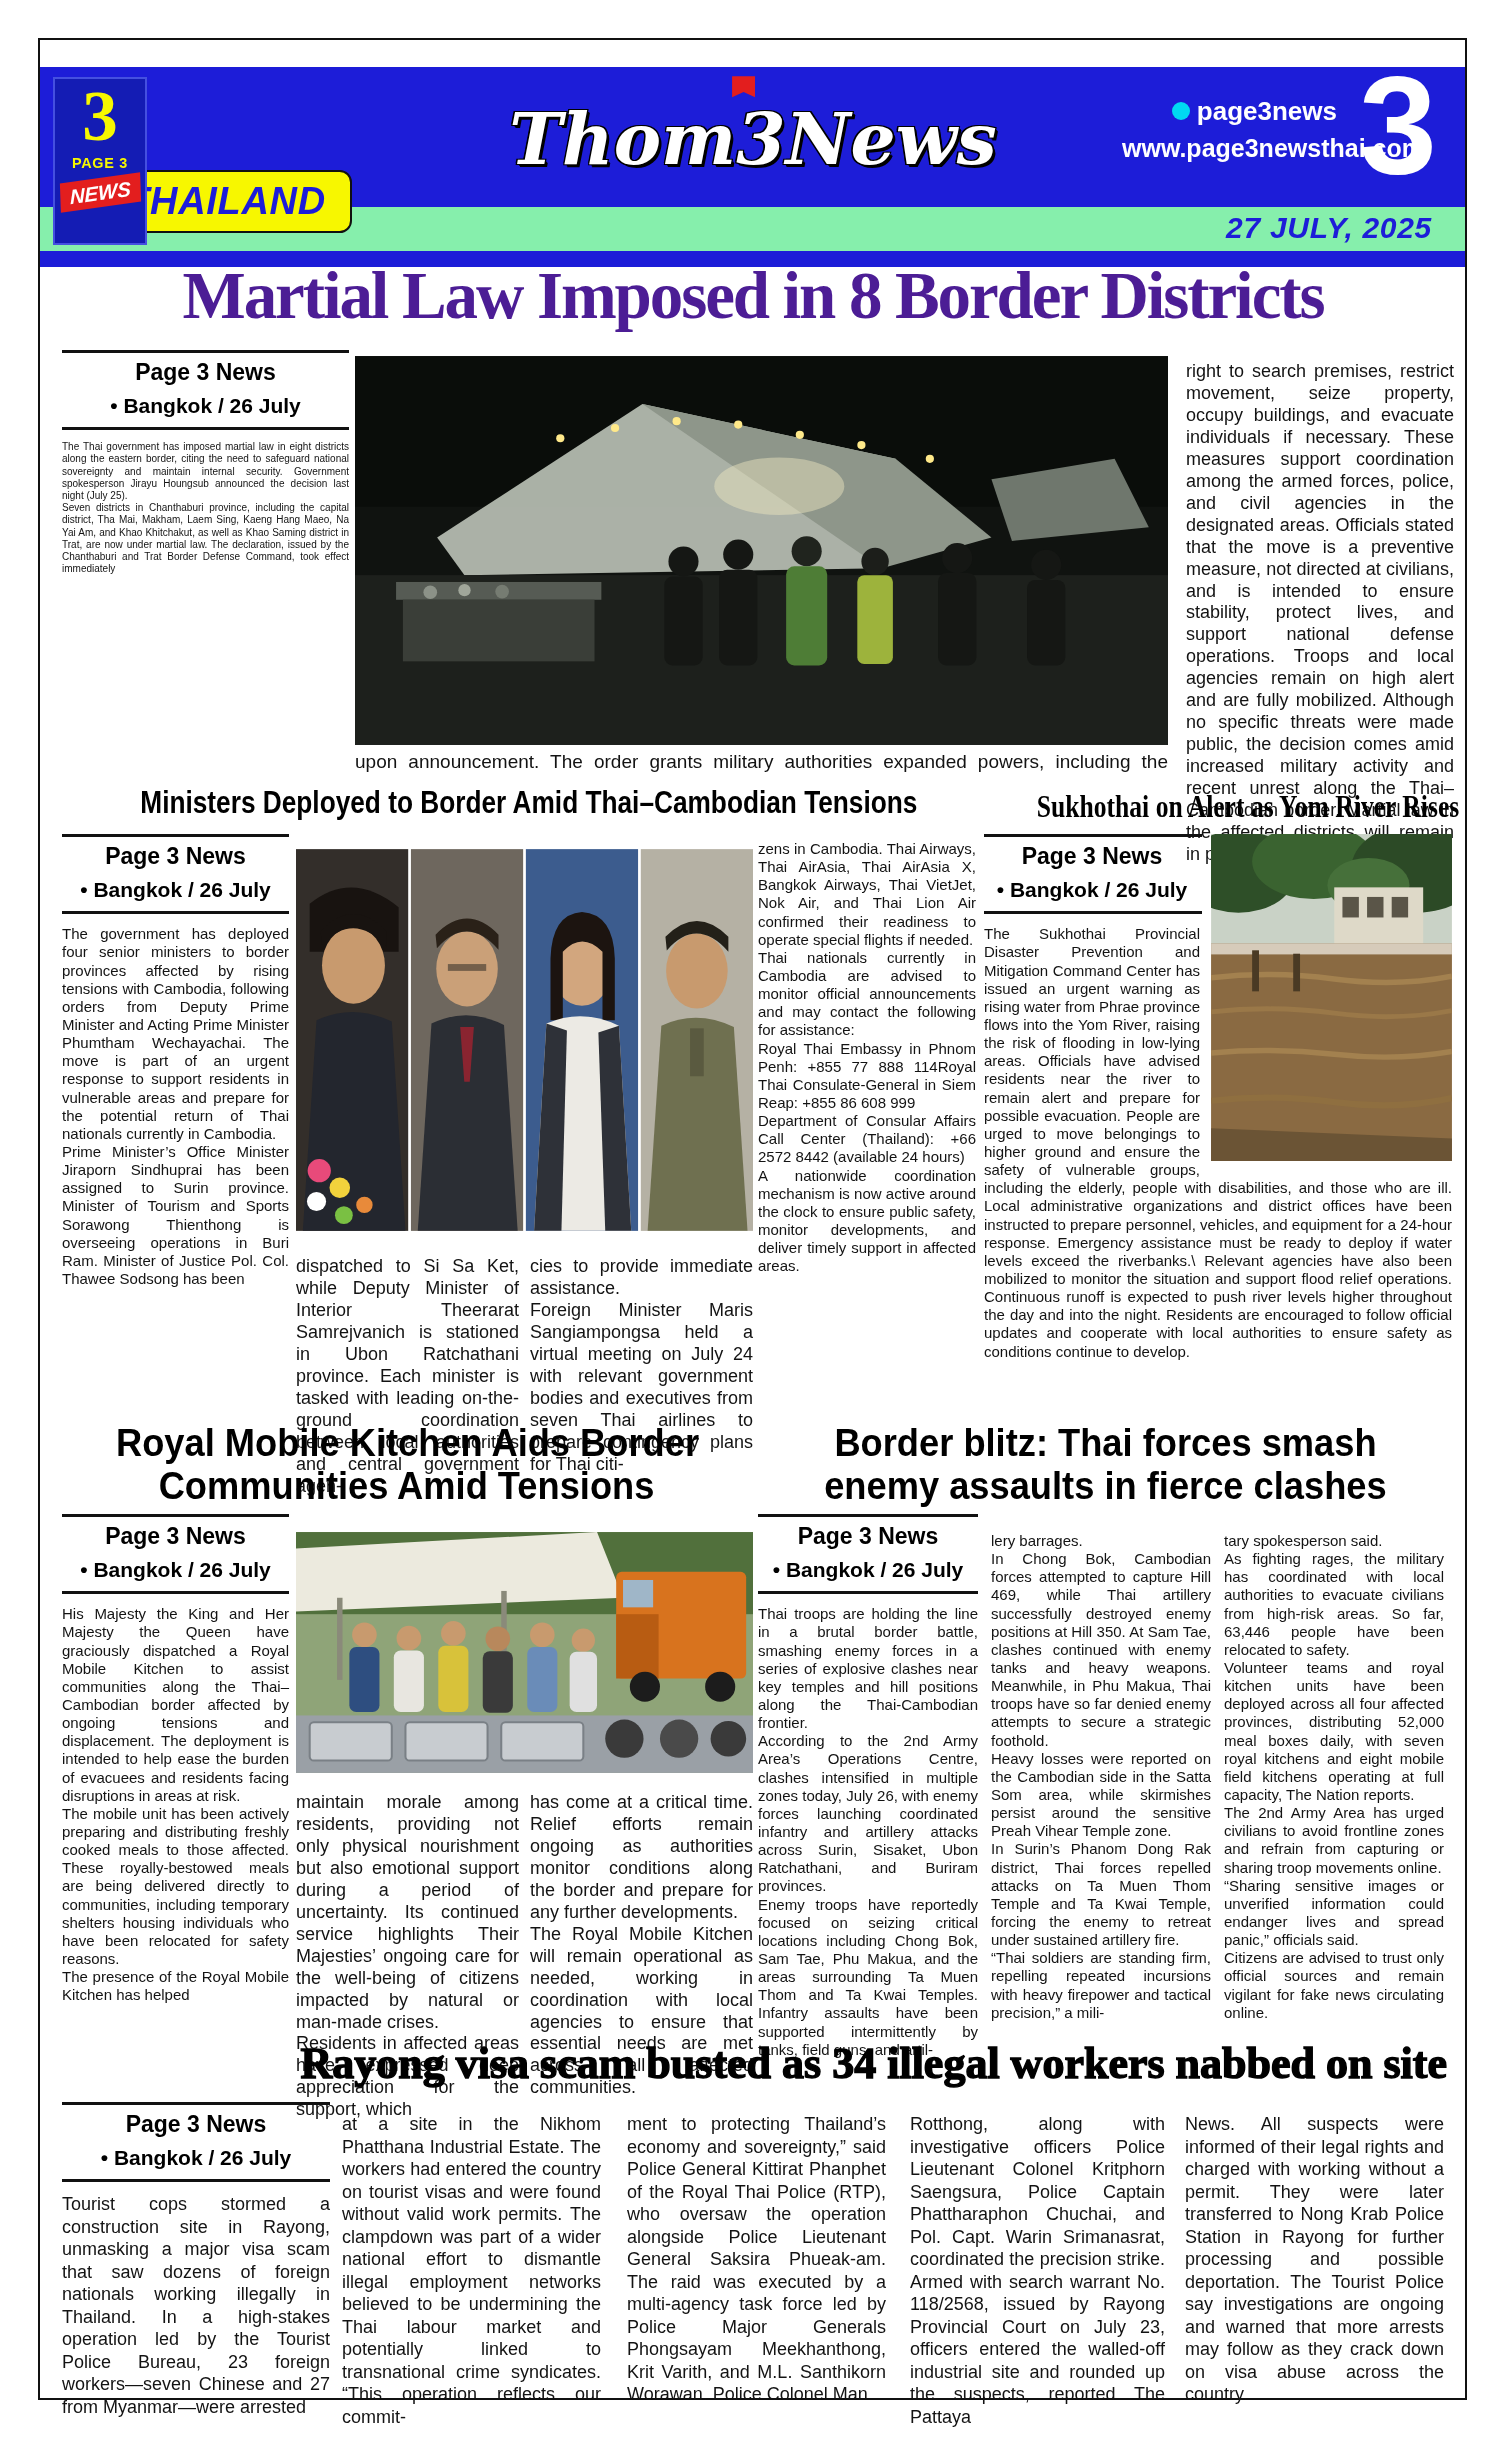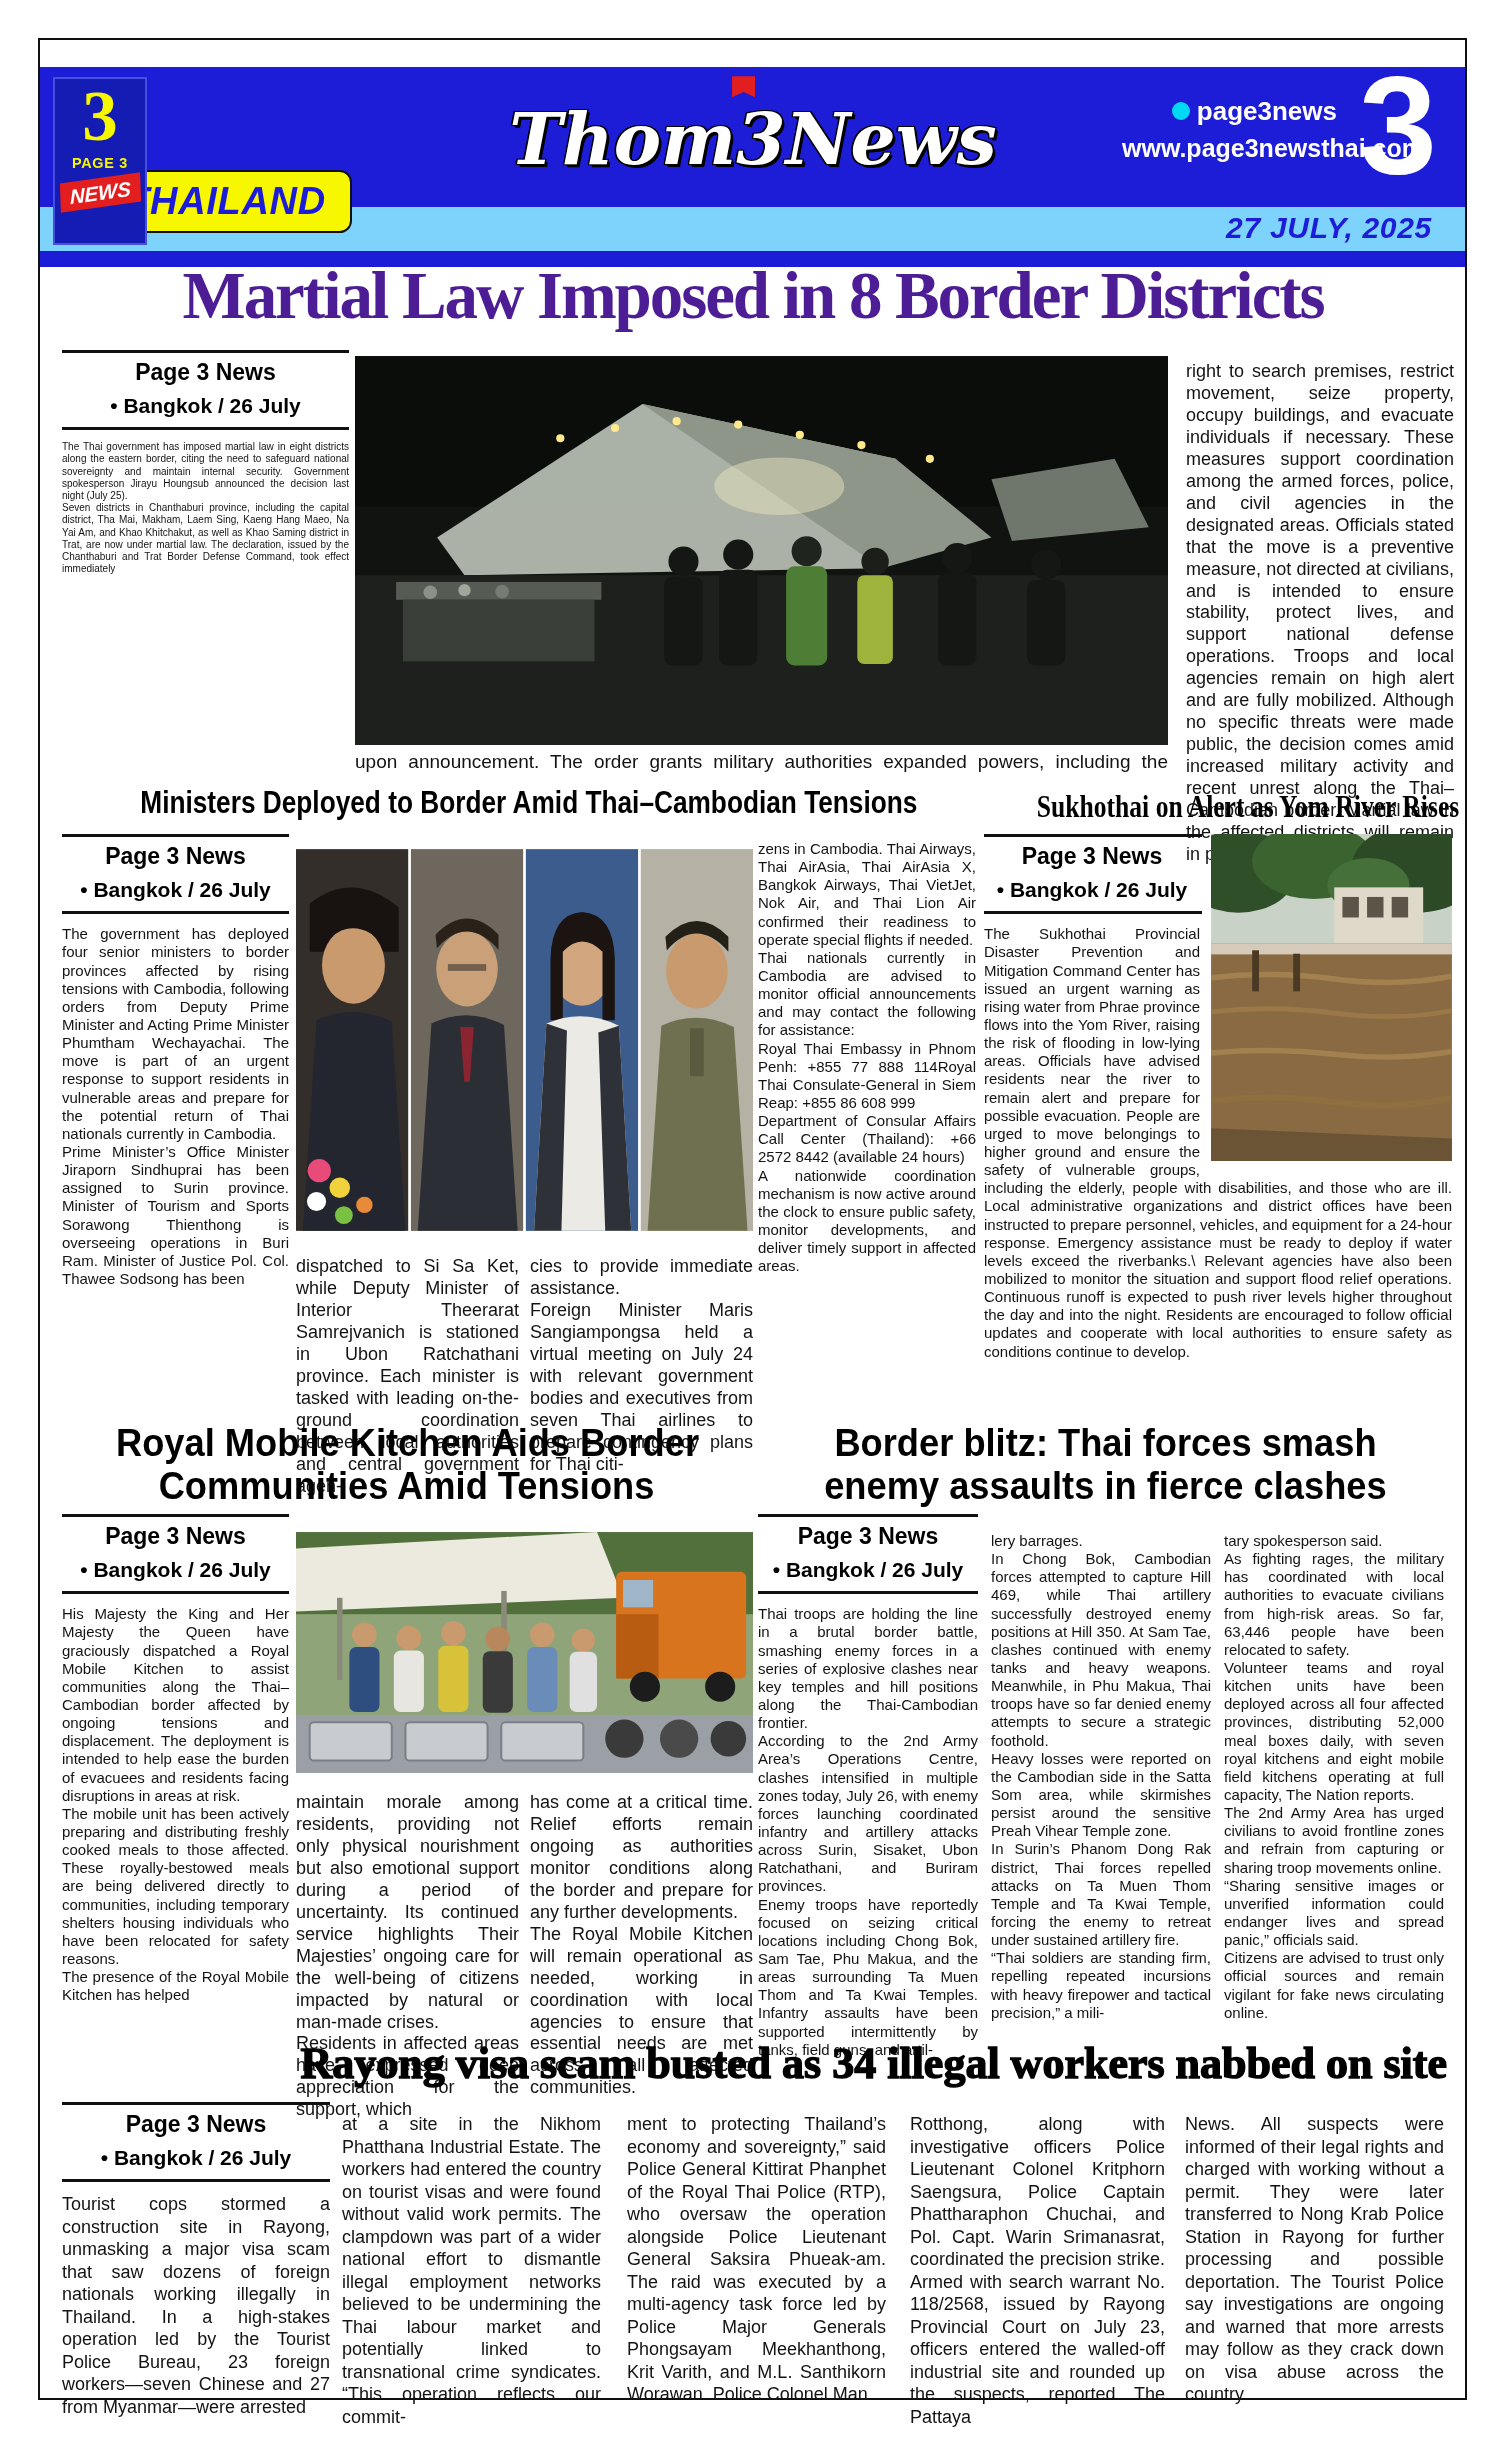--- a/index.html
+++ b/index.html
@@ -1,21 +1,21 @@
 <!DOCTYPE html>
 <html style="font-size:11px"><head>
 <meta charset="utf-8">
 <style>
   html,body{margin:0;padding:0;background:#e8e8e8;}
   #paper{position:relative;width:1506px;height:2438px;background:#ffffff;font-family:"Liberation Sans",sans-serif;color:#121212;overflow:hidden;}
   .abs{position:absolute;}
   .frame{left:38px;top:38px;width:1425px;height:2358px;border:2.7px solid #111;}
   
   .banner{left:40px;top:67px;width:1425px;height:140px;background:#1d1dd8;}
-  .ystripe{left:40px;top:207px;width:1425px;height:44px;background:#7dd3fc;}
+  .ystripe{left:40px;top:207px;width:1425px;height:44px;background:#86efac;}
   .bstrip{left:40px;top:251px;width:1425px;height:16.4px;background:#1d1dd8;}
   .date{position:absolute;right:33px;top:4.1px;font-size:30px;font-weight:bold;font-style:italic;color:#1d1dd8;letter-spacing:0.7px;}
   .logo-box{left:53px;top:77px;width:90px;height:164px;background:#141cb4;border:2.1px solid #4550e0;z-index:6;text-align:center;}
   .logo-3{font-size:71px;line-height:75px;font-weight:bold;color:#f7f700;font-family:"Liberation Serif",serif;}
   .logo-page3{font-size:14.4px;font-weight:bold;color:#f7f700;letter-spacing:0.7px;margin-top:1.4px;}
   .logo-news{display:inline-block;margin-top:6.8px;background:#e31e1e;color:#fff;font-weight:bold;font-style:italic;font-size:20.5px;padding:2.7px 9.6px;transform:rotate(-8deg) skewX(-6deg);}
   .thailand{left:100px;top:170px;width:248px;height:59px;background:#f7f700;border:2.1px solid #101010;border-radius:12.3px;z-index:5;display:flex;align-items:center;justify-content:center;font-size:38px;font-weight:bold;font-style:italic;color:#1d1dd8;letter-spacing:0.7px;}
   .brand{left:0;right:0;top:79px;text-align:center;z-index:3;white-space:nowrap;}
   .brand span{font-family:"DejaVu Serif",serif;font-weight:bold;font-style:italic;color:#fff;font-size:71px;text-shadow:2.1px 2.1px 0 #000,-1.4px -1.4px 0 #000,1.4px -1.4px 0 #000,-1.4px 1.4px 0 #000,2.7px 2.7px 0 #000;}
   .brand .bnum{position:relative;color:#f7f700;font-size:90px;}

